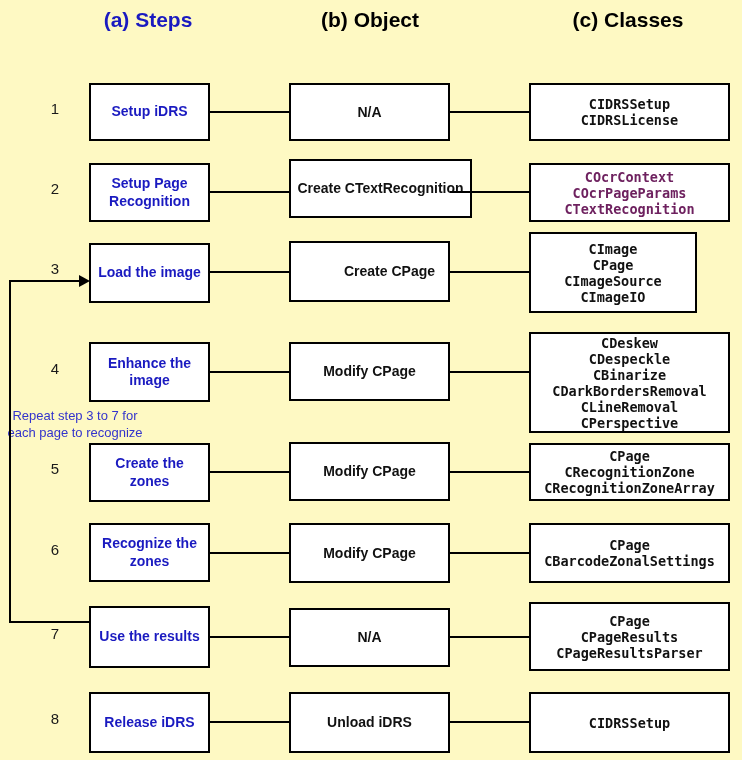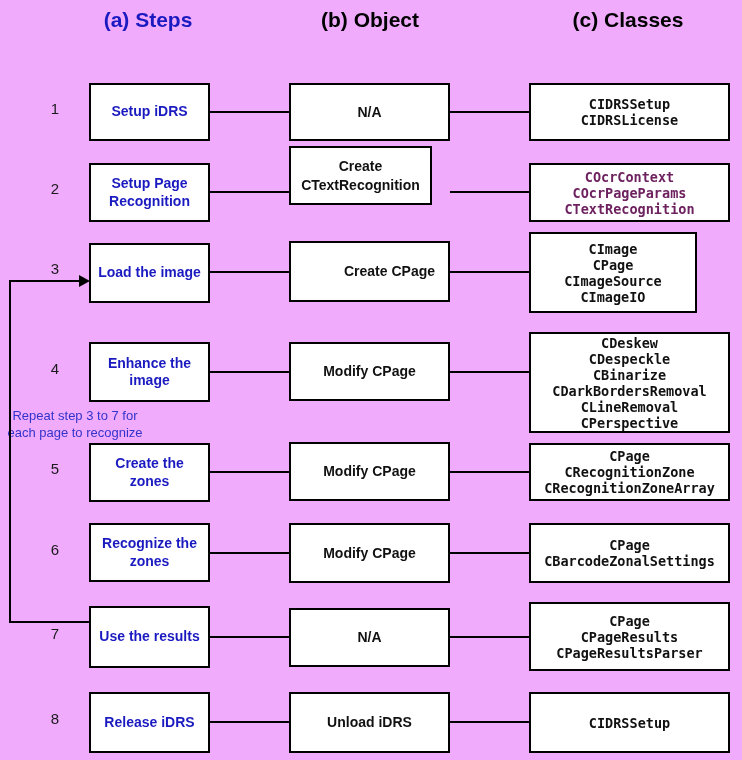--- a/index.html
+++ b/index.html
@@ -1,17 +1,17 @@
 <!DOCTYPE html>
 <html><head>
 <meta charset="utf-8">
 <style>
   html,body{margin:0;padding:0;background:#fff;}
   .canvas{
-    position:relative;width:742px;height:760px;background:#f0abfc;
+    position:relative;width:742px;height:760px;background:#fef9c3;
     font-family:"Liberation Sans", sans-serif;overflow:hidden;
   }
   .hdr{
     position:absolute;top:8px;width:200px;text-align:center;
     font-weight:bold;font-size:21px;letter-spacing:0px;color:#000;
   }
   .box{
     position:absolute;border:2px solid #000;background:#fff;box-sizing:border-box;
     display:flex;align-items:center;justify-content:center;text-align:center;
   }
@@ -49,21 +49,21 @@
       <div class="num" style="left: 42px; top: 100px; width: 26px;">1</div>
       <div class="box step-box" style="left: 89px; top: 83px; width: 121px; height: 58px; color: rgb(26, 26, 192);">Setup iDRS</div>
       <div class="conn" style="left: 210px; top: 111px; width: 79px; background: rgb(0, 0, 0);"></div>
       <div class="box obj-box" style="left: 289px; top: 83px; width: 161px; height: 58px;">N/A</div>
       <div class="conn" style="left: 450px; top: 111px; width: 79px; background: rgb(0, 0, 0);"></div>
       <div class="box cls-box" style="left: 529px; top: 83px; width: 201px; height: 58px; color: rgb(17, 17, 17);">CIDRSSetup
 CIDRSLicense</div>
       <div class="num" style="left: 42px; top: 180px; width: 26px;">2</div>
       <div class="box step-box" style="left: 89px; top: 163px; width: 121px; height: 59px; color: rgb(26, 26, 192);">Setup Page Recognition</div>
       <div class="conn" style="left: 210px; top: 191px; width: 79px; background: rgb(0, 0, 0);"></div>
-      <div class="box obj-box" style="left: 289px; top: 146px; width: 143px; height: 59px;">Create CTextRecognition</div>
+      <div class="box obj-box" style="left: 289px; top: 159px; width: 183px; height: 59px;">Create CTextRecognition</div>
       <div class="conn" style="left: 450px; top: 191px; width: 79px; background: rgb(0, 0, 0);"></div>
       <div class="box cls-box" style="left: 529px; top: 163px; width: 201px; height: 59px; color: rgb(110, 33, 95);">COcrContext
 COcrPageParams
 CTextRecognition</div>
       <div class="num" style="left: 42px; top: 260px; width: 26px;">3</div>
       <div class="box step-box" style="left: 89px; top: 243px; width: 121px; height: 60px; color: rgb(26, 26, 192);">Load the image</div>
       <div class="conn" style="left: 210px; top: 271px; width: 79px; background: rgb(0, 0, 0);"></div>
       <div class="box obj-box" style="left: 289px; top: 241px; width: 161px; height: 61px; padding-left: 44px;">Create CPage</div>
       <div class="conn" style="left: 450px; top: 271px; width: 79px; background: rgb(0, 0, 0);"></div>
       <div class="box cls-box" style="left: 529px; top: 232px; width: 168px; height: 81px; color: rgb(17, 17, 17);">CImage

